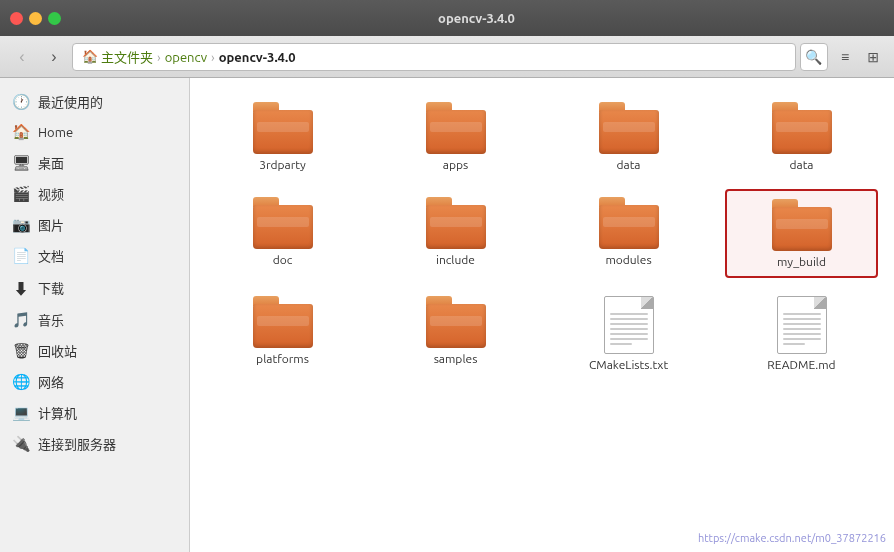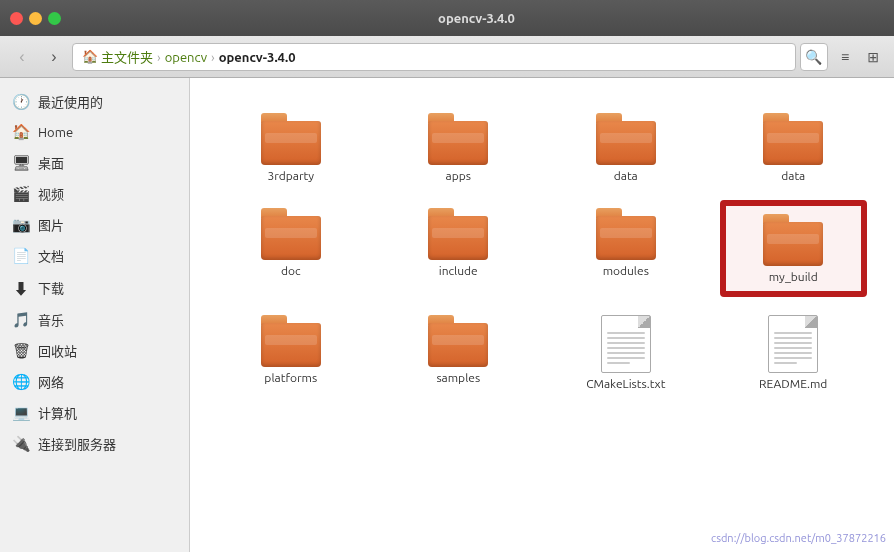--- a/index.html
+++ b/index.html
@@ -78,38 +78,38 @@
     .sidebar-item {
       display: flex; align-items: center; gap: 8px;
       padding: 6px 12px; cursor: pointer; font-size: 13px; color: #333;
     }
     .sidebar-icon { font-size: 15px; width: 18px; text-align: center; }
 
     
     .content {
       flex: 1;
       background: white;
-      padding: 27px;
+      padding: 16px;
       overflow-y: auto;
       position: relative;
     }
 
     .file-grid {
       display: grid;
       grid-template-columns: repeat(4, 1fr);
       gap: 10px 20px;
       align-items: start;
     }
 
     .file-item {
       display: flex; flex-direction: column; align-items: center;
       gap: 4px; cursor: pointer; padding: 8px 6px; border-radius: 4px;
       min-width: 80px;
     }
-    .file-item.selected { border: 6px solid #b91c1c; background: rgba(200,0,0,0.05); }
+    .file-item.selected { border: 2px solid #b91c1c; background: rgba(200,0,0,0.05); }
     .file-item-label { font-size: 12px; color: #333; text-align: center; }
 
     
     .folder-icon {
       width: 60px; height: 52px; position: relative;
     }
     .folder-body {
       width: 60px; height: 44px;
       background: linear-gradient(to bottom, #e8874a, #d4622a);
       border-radius: 3px 3px 4px 4px;
@@ -364,16 +364,16 @@
                 <div class="doc-line"></div>
                 <div class="doc-line"></div>
                 <div class="doc-line"></div>
                 <div class="doc-line" style="width: 60%;"></div>
               </div>
             </div>
           </div>
           <span class="file-item-label">README.md</span>
         </div>
       </div>
-    <div class="watermark">csdn://blog.csdn.net/m0_37872216</div>
+    <div class="watermark">https://cmake.csdn.net/m0_37872216</div>
   </div>
 
 </div>
 
 </body></html>

